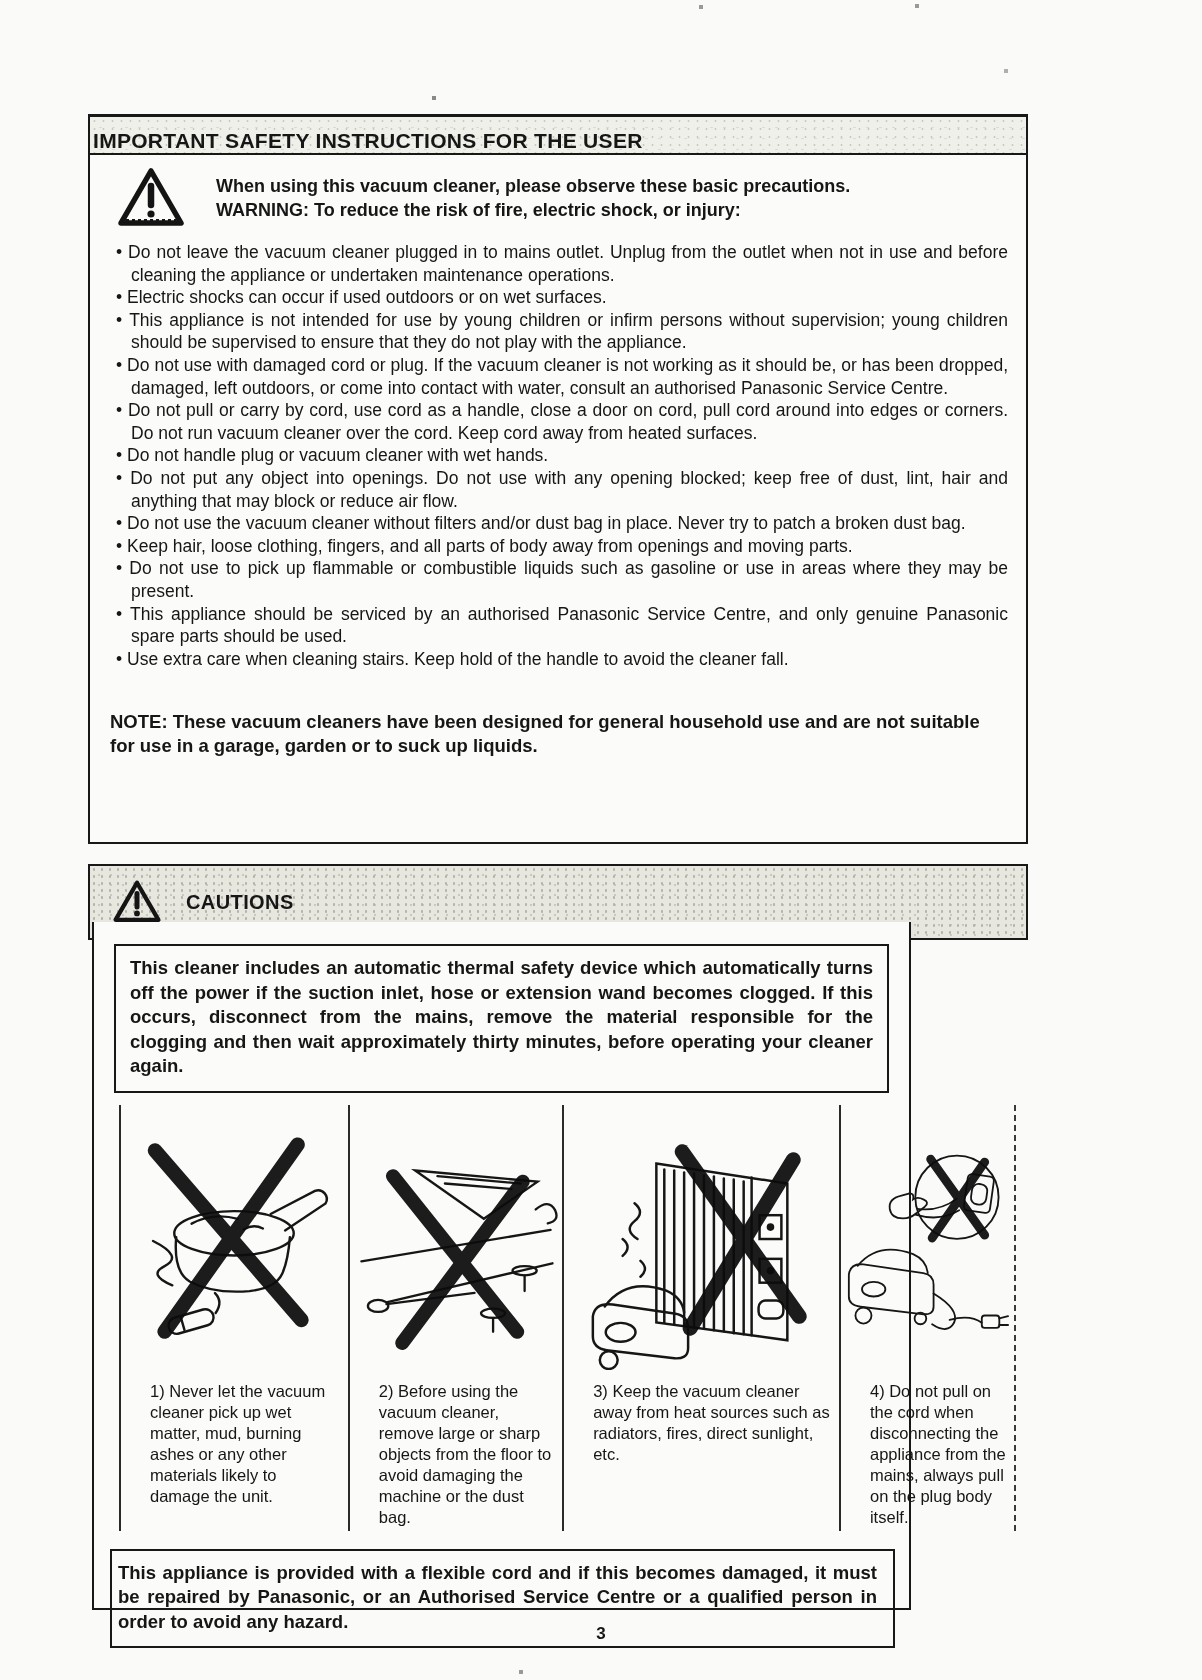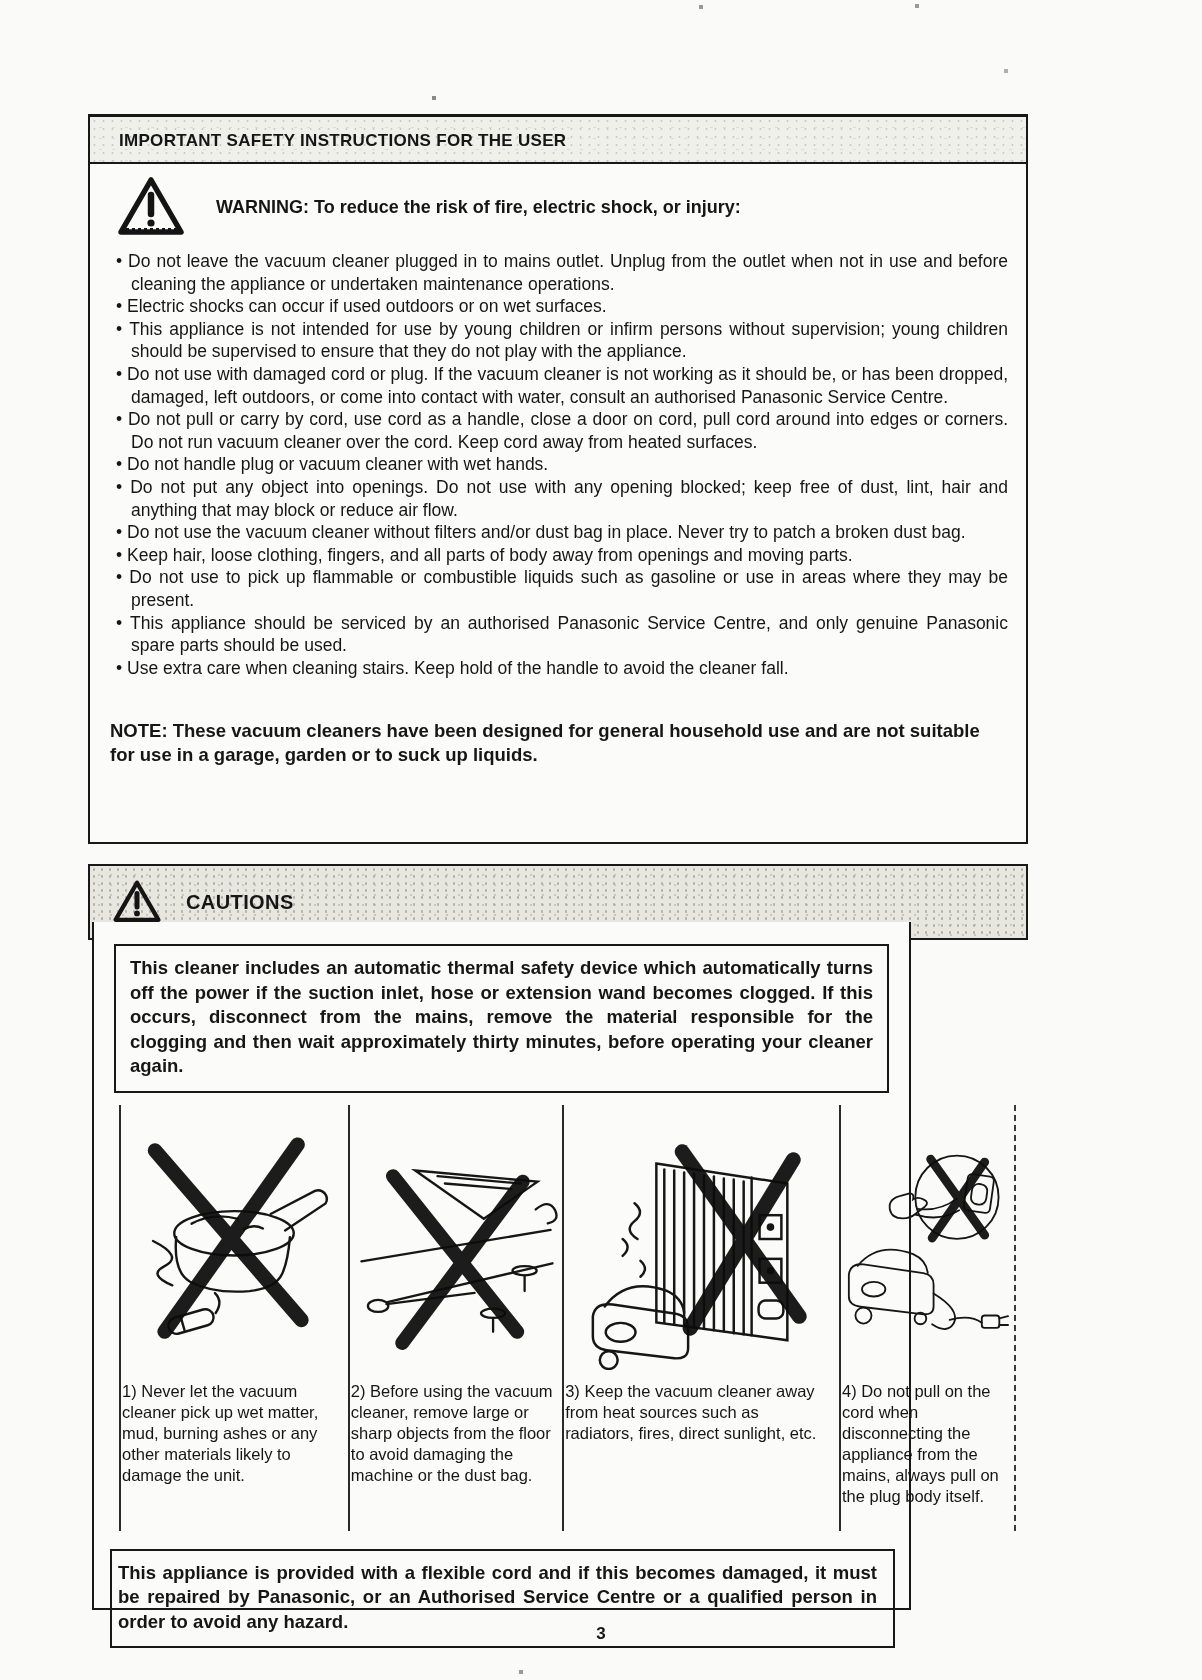--- a/index.html
+++ b/index.html
@@ -24,23 +24,23 @@
     background-position:0 0,3px 4px;
   }
 
   
   .safety-box{
     position:absolute;left:88px;top:114px;width:940px;height:730px;
     border:2px solid #181818;border-top-width:3px;box-sizing:border-box;
     background:#fbfbf9;
   }
   .safety-title{
-    height:47px;line-height:47px;box-sizing:border-box;
+    height:38px;line-height:47px;box-sizing:border-box;
     border-bottom:2px solid #181818;
-    padding-left:29px;font-weight:bold;font-size:17px;letter-spacing:.3px;
+    padding-left:3px;font-weight:bold;font-size:21px;letter-spacing:.3px;
     white-space:nowrap;overflow:hidden;
   }
   .warning-row{display:flex;align-items:center;gap:30px;margin:12px 22px 0 26px;}
   .warning-text{font-weight:bold;font-size:18px;line-height:24px;}
   .bullets{margin:12px 0 0 0;padding:0 18px 0 26px;list-style:none;
     font-size:17.5px;line-height:22.6px;}
   .bullets li{padding-left:15px;text-indent:-15px;text-align:justify;}
   .bullets li::before{content:"\2022\00a0";}
   .note{margin:40px 22px 0 20px;font-weight:bold;font-size:18.5px;line-height:24px;}
 
@@ -66,21 +66,21 @@
   .panels{
     display:flex;margin:12px 0 0 25px;width:897px;height:426px;
     border-left:2px solid #2a2a2a;border-right:2px dashed #3a3a3a;
     box-sizing:border-box;
   }
   .panel{border-left:2px solid #2a2a2a;box-sizing:border-box;
     display:flex;flex-direction:column;margin:0;}
   .panel:first-child{border-left:none;}
   .panel-1{width:25.4%;} .panel-2{width:24%;} .panel-3{width:31%;} .panel-4{width:19.6%;}
   .art{height:272px;display:flex;align-items:center;justify-content:center;overflow:hidden;}
-  .panel figcaption{font-size:16.5px;line-height:21px;padding:4px 8px 0 1px;}
+  .panel figcaption{font-size:16.5px;line-height:21px;padding:4px 8px 0 29px;}
   .cord-box{
     margin:18px 14px 10px 16px;border:2px solid #181818;
     padding:10px 16px 12px 6px;
     font-weight:bold;font-size:18.5px;line-height:24.5px;text-align:justify;
   }
   .page-number{position:absolute;top:1624px;left:0;width:1202px;text-align:center;
     font-size:17px;font-weight:bold;}
 
   .scan-specks{position:absolute;top:0;left:0;width:2px;height:2px;background:transparent;
     box-shadow:433px 97px 0 1px #8a8a84, 700px 6px 0 1px #9a9a94,
@@ -99,20 +99,21 @@
     <div class="safety-title speckle-light">IMPORTANT SAFETY INSTRUCTIONS FOR THE USER</div>
 
     <div class="warning-row">
       <svg width="70" height="62" viewBox="0 0 70 62">
         <path d="M35 4 L65 56 L5 56 Z" fill="none" stroke="#141414" stroke-width="5.5" stroke-linejoin="round"></path>
         <path d="M10 54 L60 54" stroke="#141414" stroke-width="4" stroke-dasharray="3 3"></path>
         <line x1="35" y1="19" x2="35" y2="38" stroke="#141414" stroke-width="6.5" stroke-linecap="round"></line>
         <circle cx="35" cy="47" r="3.6" fill="#141414"></circle>
       </svg>
       <div class="warning-text">
+        <div>When using this vacuum cleaner, please observe these basic precautions.</div>
         <div>WARNING:  To reduce the risk of fire, electric shock, or injury:</div>
       </div>
     </div>
 
     <ul class="bullets">
       <li>Do not leave the vacuum cleaner plugged in to mains outlet. Unplug from the outlet  when not in use and before cleaning the appliance or undertaken maintenance operations.</li>
       <li>Electric shocks can occur if used outdoors or on wet surfaces.</li>
       <li>This appliance is not intended for use by young children or infirm persons without supervision; young children should be supervised to ensure that they do not play with the appliance.</li>
       <li>Do not use with damaged cord or plug. If the vacuum cleaner is not working as it should be, or has been dropped, damaged, left outdoors, or come into contact with water, consult an authorised Panasonic Service Centre.</li>
       <li>Do not pull or carry by cord, use cord as a handle, close a door on cord, pull cord around into edges or corners. Do not run vacuum cleaner over the cord. Keep cord away from  heated surfaces.</li>

